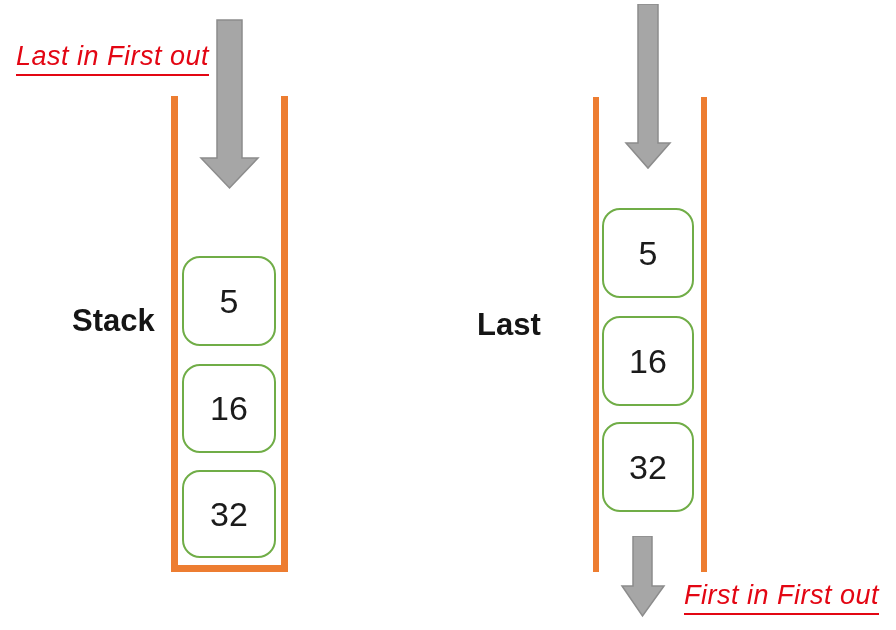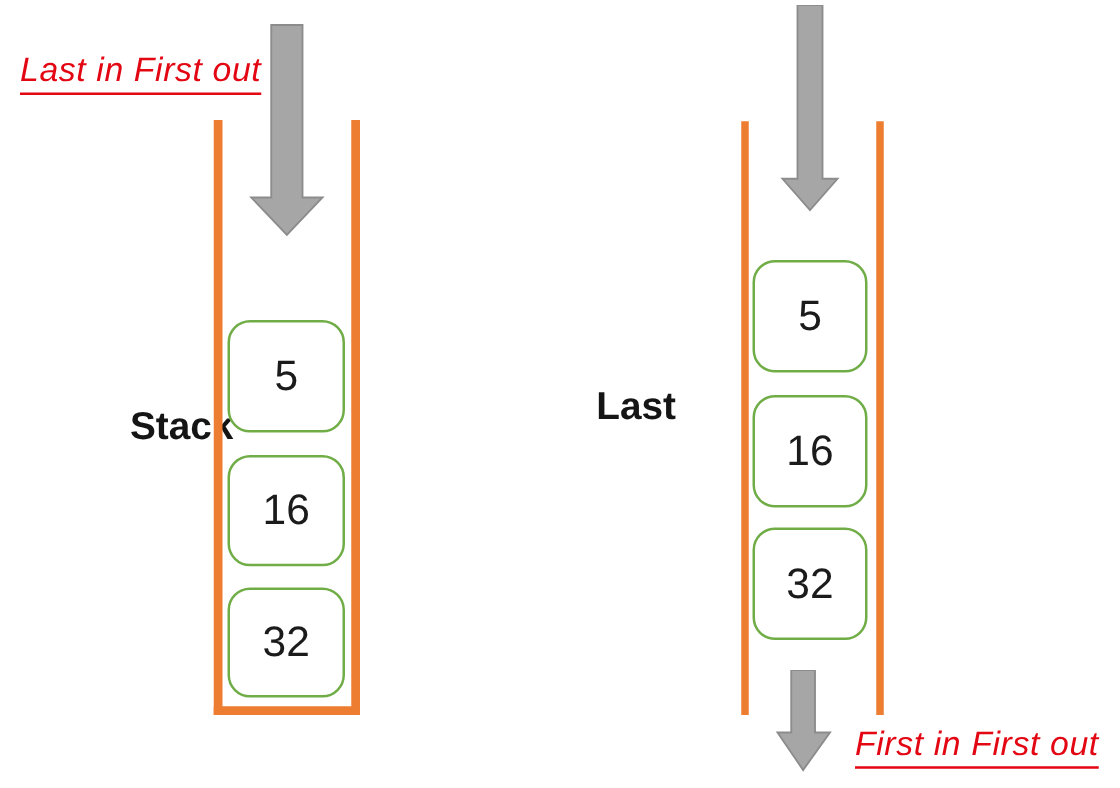--- a/index.html
+++ b/index.html
@@ -19,21 +19,21 @@
     position:absolute;color:var(--red-text);font-style:italic;font-size:27px;
     line-height:30px;border-bottom:2.5px solid var(--red-text);padding-bottom:3px;
     white-space:nowrap;letter-spacing:0.5px;
   }
   .caption-lifo{left:16px;top:41px;}
   .caption-fifo{left:684px;top:580px;}
   .struct-label{
     position:absolute;color:var(--label-black);font-weight:bold;font-size:31px;line-height:34px;
     white-space:nowrap;
   }
-  .stack-label{left:72px;top:324px;margin-left:32px;}
+  .stack-label{left:72px;top:304px;}
   .queue-label{left:477px;top:308px;}
   .stack-container{
     position:absolute;left:171px;top:96px;width:117px;height:476px;box-sizing:border-box;
     border-left:7px solid var(--container-orange);
     border-right:7px solid var(--container-orange);
     border-bottom:7px solid var(--container-orange);
   }
   .queue-wall{
     position:absolute;top:97px;width:6px;height:475px;background:var(--container-orange);
   }

